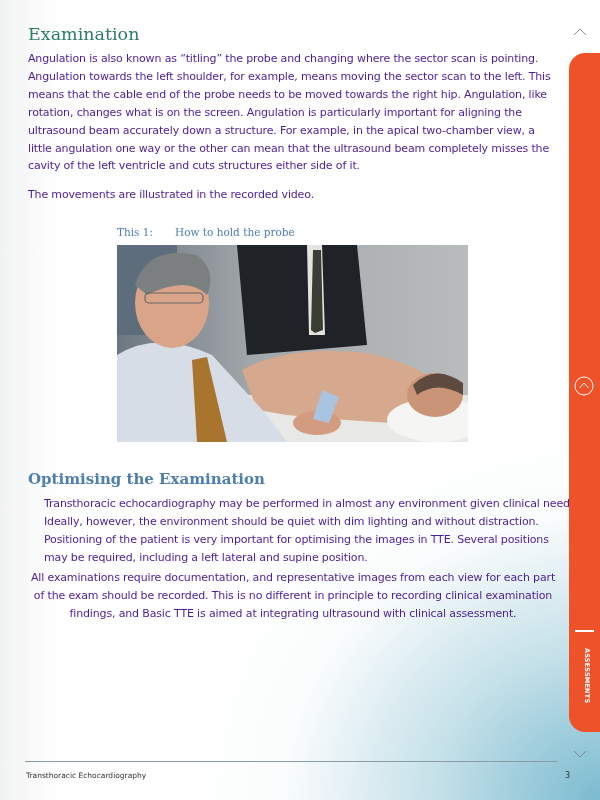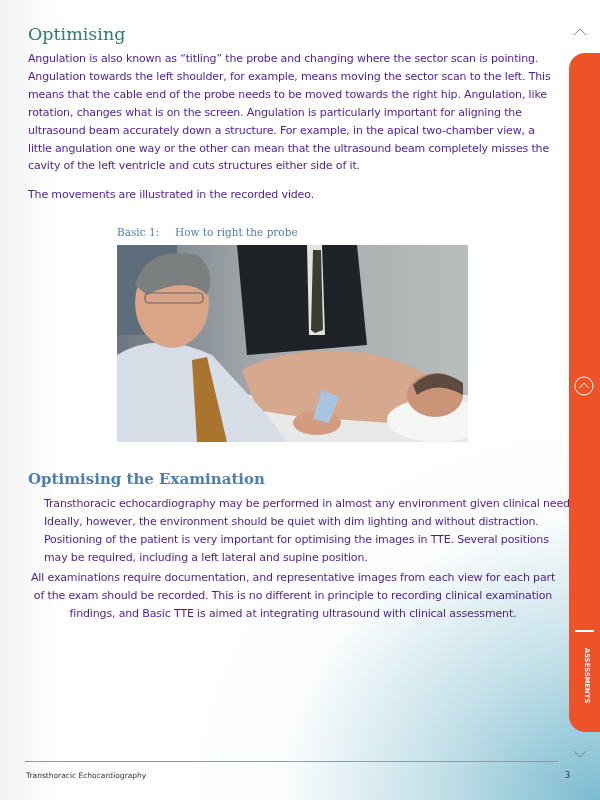--- a/index.html
+++ b/index.html
@@ -50,26 +50,26 @@
   .side-divider { position: absolute; left: 575px; top: 630px; width: 19px; height: 1.5px; background: #fff; }
   .side-label {
     position: absolute; left: 577px; top: 648px; width: 14px; height: 60px;
     writing-mode: vertical-rl; font-size: 6.5px; font-weight: bold; color: #fff; letter-spacing: 0.2px;
     cursor: pointer;
   }
 </style>
 </head>
 <body>
 
-<h2 class="h-angulation">Optimising</h2>
+<h2 class="h-angulation">Examination</h2>
 <p class="para p1">Angulation is also known as “titling” the probe and changing where the sector scan is pointing. Angulation towards the left shoulder, for example, means moving the sector scan to the left. This means that the cable end of the probe needs to be moved towards the right hip. Angulation, like rotation, changes what is on the screen. Angulation is particularly important for aligning the ultrasound beam accurately down a structure. For example, in the apical two-chamber view, a little angulation one way or the other can mean that the ultrasound beam completely misses the cavity of the left ventricle and cuts structures either side of it.</p>
 <p class="para p2">The movements are illustrated in the recorded video.</p>
 
 <div class="video-caption">
-  <span class="num">Basic 1:</span><span>How to right the probe</span>
+  <span class="num">This 1:</span><span>How to hold the probe</span>
 </div>
 
 <div class="video">
   <svg width="351" height="197" viewBox="0 0 351 197">
     <defs>
       <linearGradient id="wall" x1="0" y1="0" x2="1" y2="0">
         <stop offset="0" stop-color="#6d7780"></stop>
         <stop offset="0.4" stop-color="#a3a8ab"></stop>
         <stop offset="1" stop-color="#b9bcbc"></stop>
       </linearGradient>

